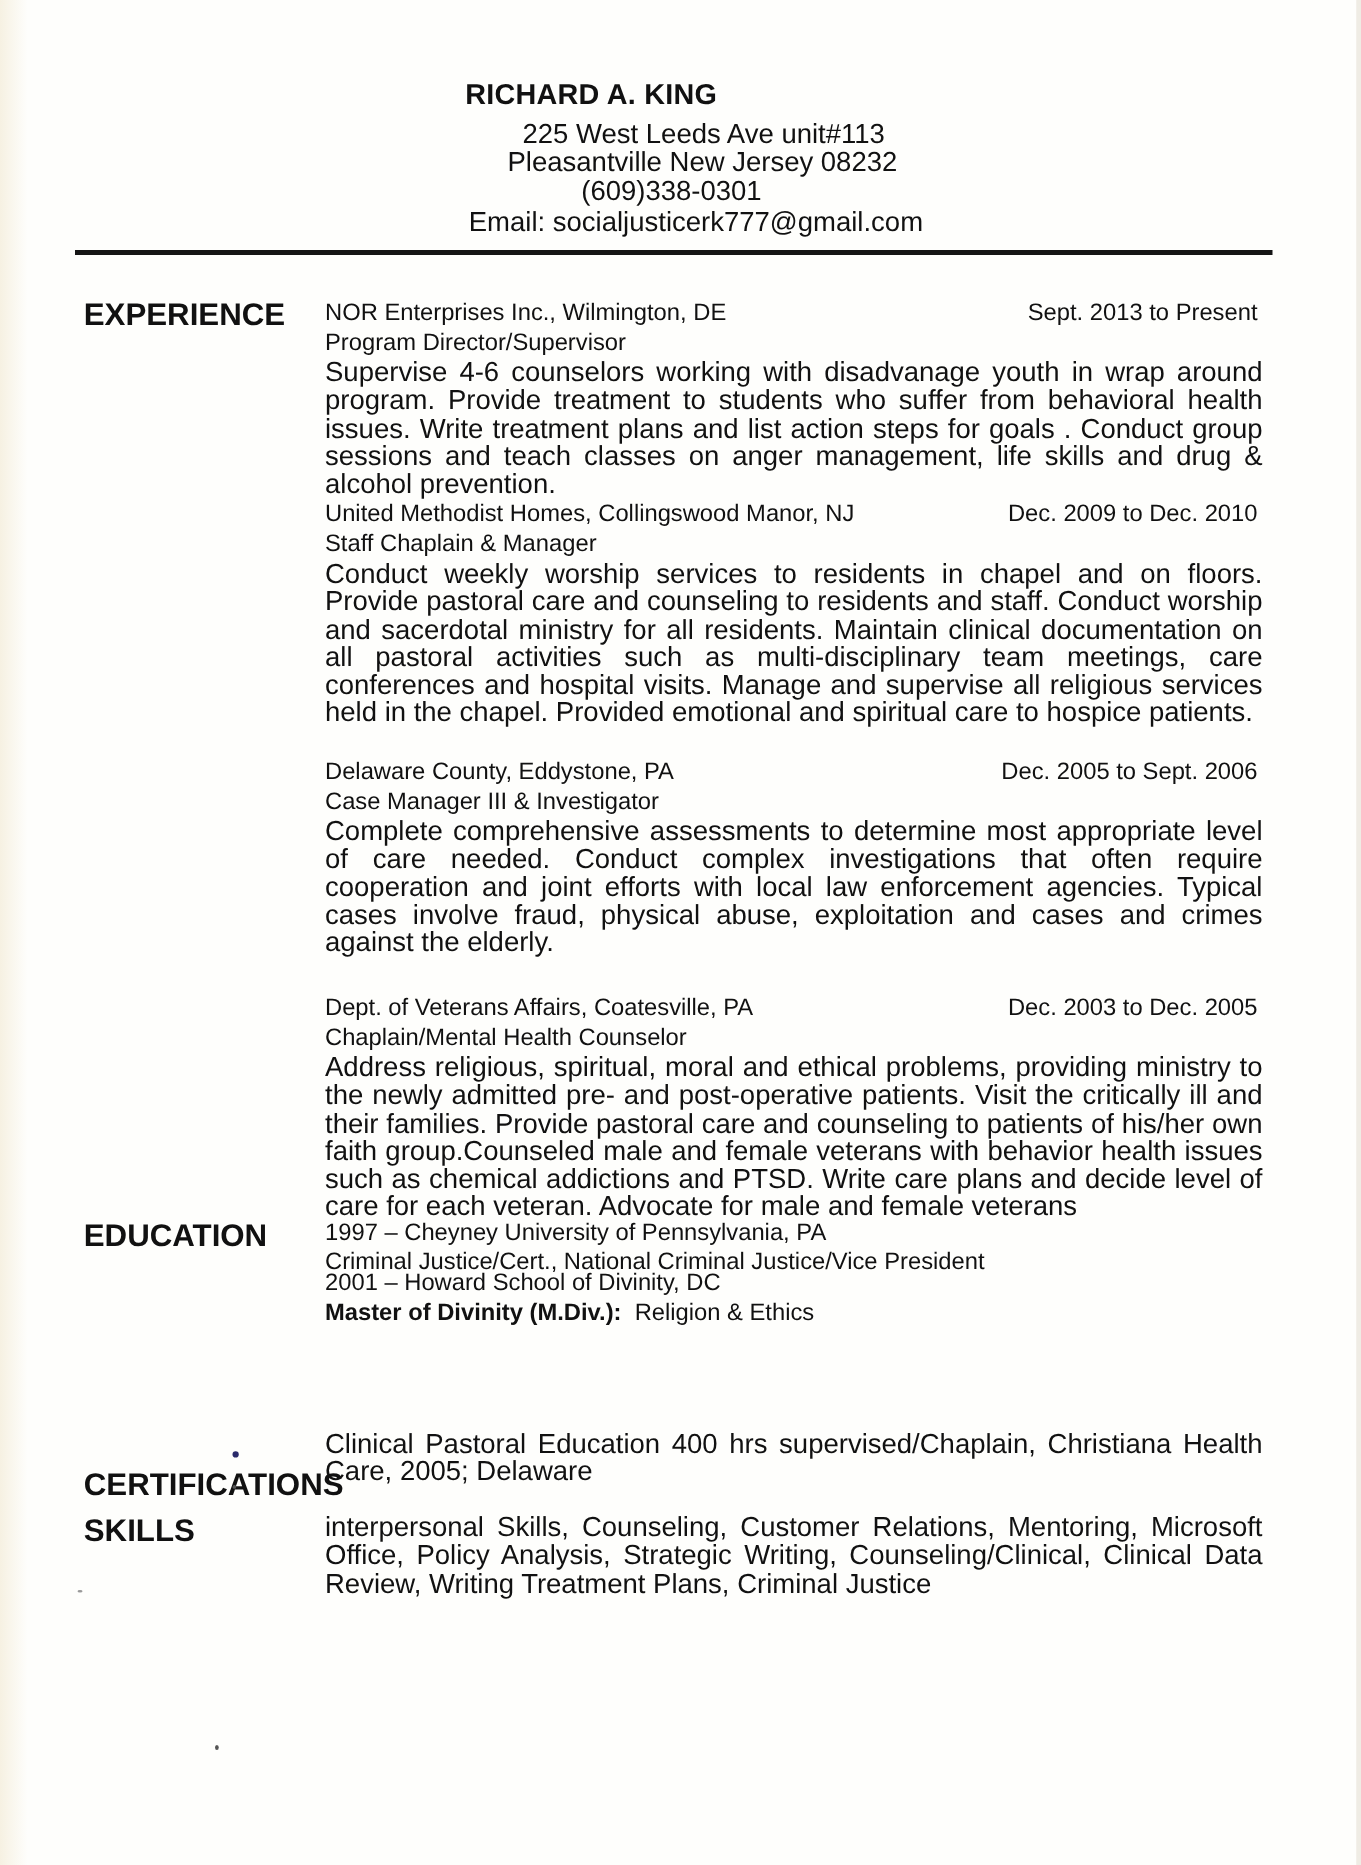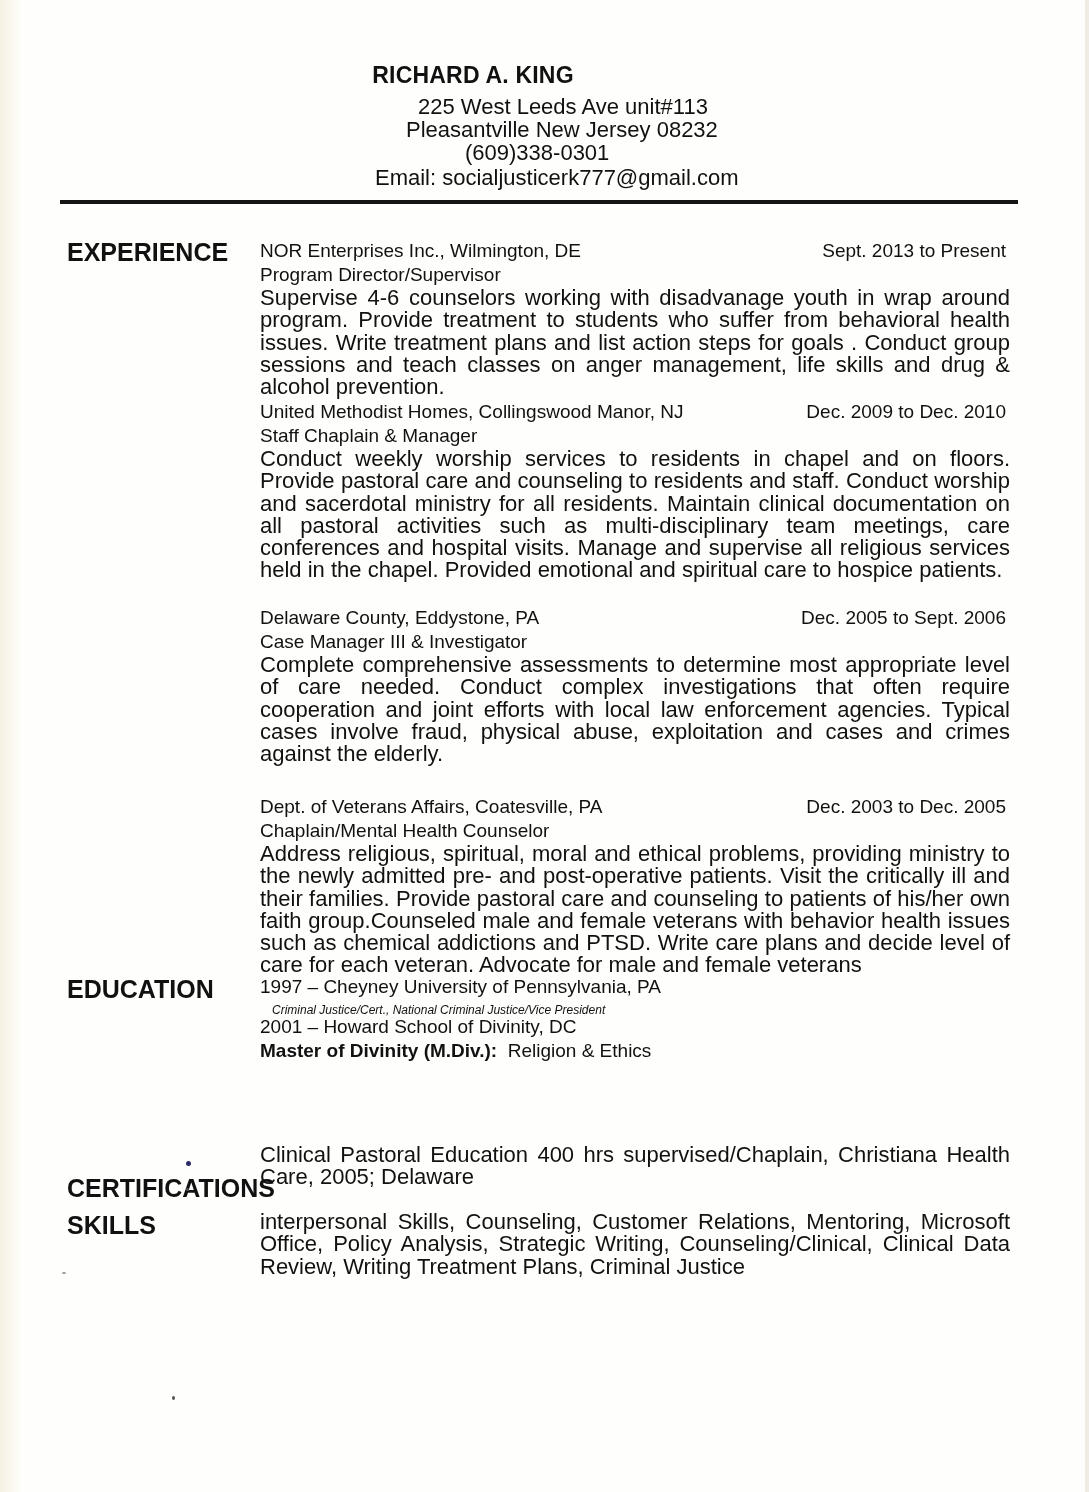--- a/index.html
+++ b/index.html
@@ -96,26 +96,25 @@
     }
     .edu-line {
       font-size: 19px;
       height: 24px;
       line-height: 24px;
       white-space: nowrap;
       margin-left: 1px;
     }
     .edu-line b { font-weight: bold; }
     .edu-note {
-      font-size: 12px;
+      font-size: 19px;
       height: 22px;
       line-height: 22px;
       white-space: nowrap;
-      margin-left: 13px;
-      font-style: italic;
+      margin-left: 1px;
     }
     .speck {
       position: absolute;
       background: #555;
       border-radius: 50%;
     }
   </style>
 </head>
 <body>
 

